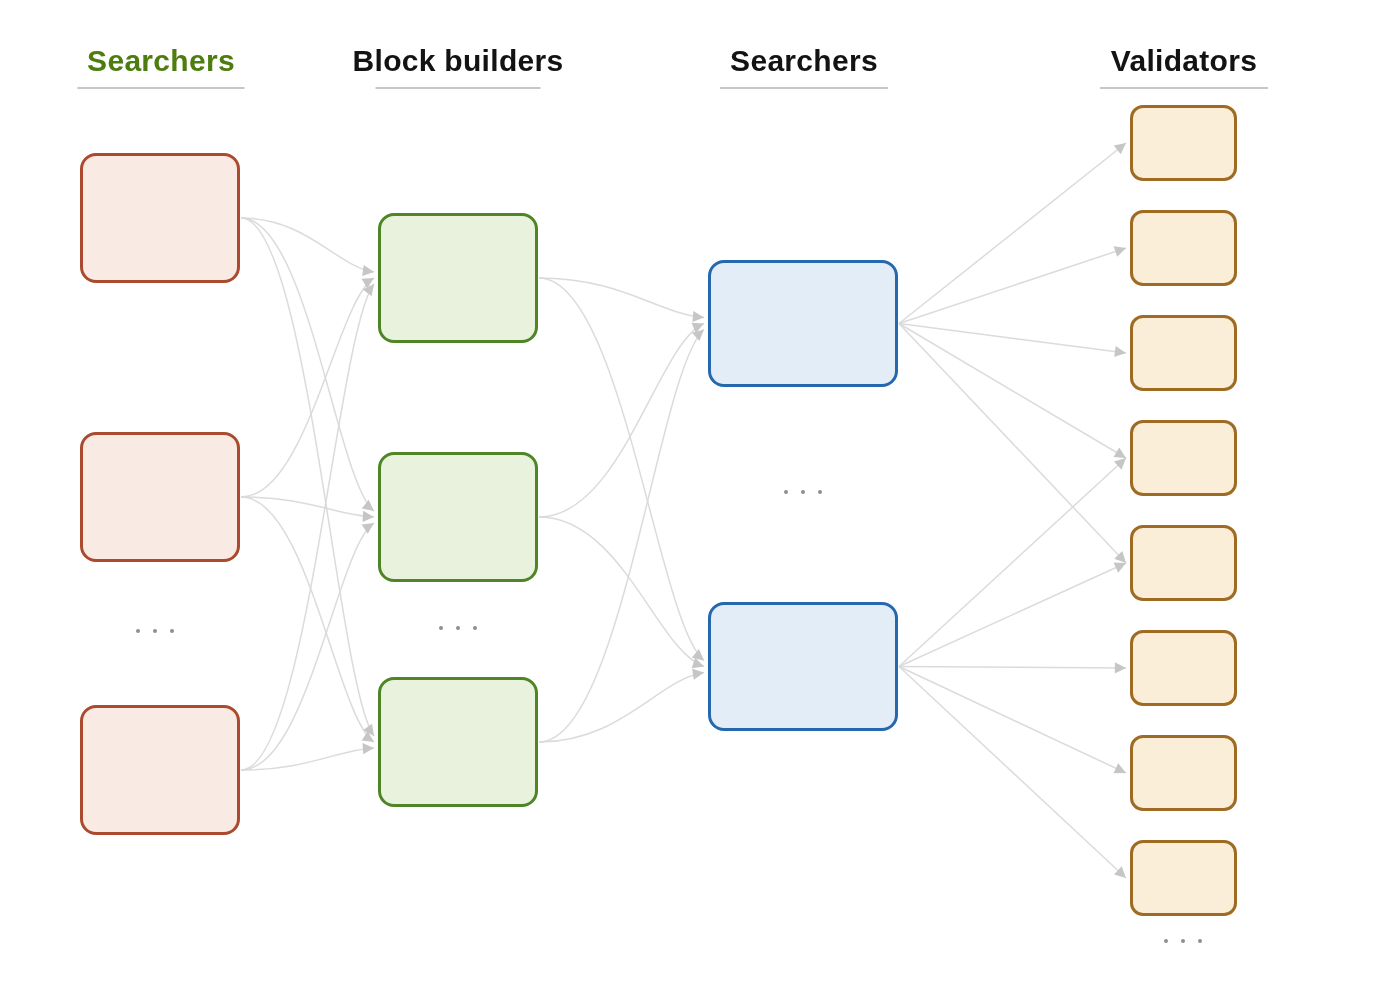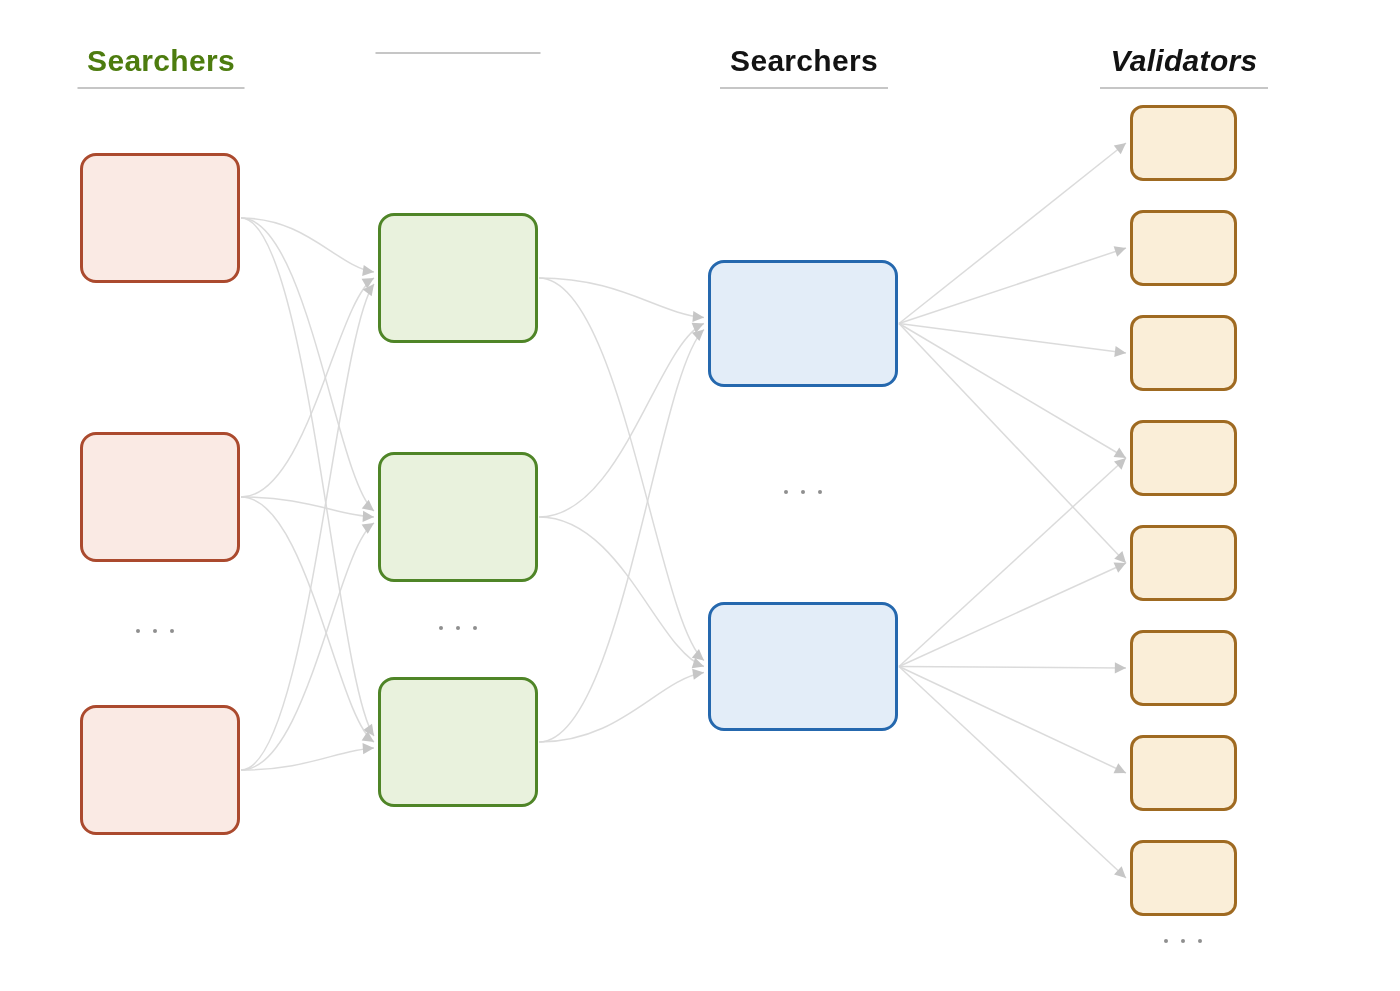--- a/index.html
+++ b/index.html
@@ -67,27 +67,28 @@
         <path d="M899,666.5 L1126,773" fill="none" stroke="#d9d9d9" stroke-width="1.5" stroke-opacity="0.95" marker-end="url(#arrow)"></path>
         <path d="M899,666.5 L1126,878" fill="none" stroke="#d9d9d9" stroke-width="1.5" stroke-opacity="0.95" marker-end="url(#arrow)"></path>
       </g>
   </svg>
   <div id="headers">
       <div class="col-header" style="left: 161px;">
         <div class="col-label" style="color: #4d7c0f;">Searchers</div>
         <div class="col-rule" style="width: 167px; background: rgb(198, 198, 198);"></div>
       </div>
       <div class="col-header" style="left: 458px;">
+        <div class="col-label" style="color: rgb(19, 19, 19);">Block builders</div>
         <div class="col-rule" style="width: 165px; background: rgb(198, 198, 198);"></div>
       </div>
       <div class="col-header" style="left: 804px;">
         <div class="col-label" style="color: rgb(19, 19, 19);">Searchers</div>
         <div class="col-rule" style="width: 168px; background: rgb(198, 198, 198);"></div>
       </div>
-      <div class="col-header" style="left: 1184px; font-style: italic;">
+      <div class="col-header" style="left: 1184px;">
         <div class="col-label" style="color: rgb(19, 19, 19);">Validators</div>
         <div class="col-rule" style="width: 168px; background: rgb(198, 198, 198);"></div>
       </div>
     </div>
   <div id="nodes">
       <div class="node" style="left: 80px; top: 153px; width: 160px; height: 130px; background: rgb(250, 234, 228); border-color: rgb(171, 74, 46); border-radius: 16px;"></div>
       <div class="node" style="left: 80px; top: 432px; width: 160px; height: 130px; background: rgb(250, 234, 228); border-color: rgb(171, 74, 46); border-radius: 16px;"></div>
       <div class="node" style="left: 80px; top: 705px; width: 160px; height: 130px; background: rgb(250, 234, 228); border-color: rgb(171, 74, 46); border-radius: 16px;"></div>
       <div class="node" style="left: 378px; top: 213px; width: 160px; height: 130px; background: rgb(233, 242, 221); border-color: rgb(79, 133, 39); border-radius: 16px;"></div>
       <div class="node" style="left: 378px; top: 452px; width: 160px; height: 130px; background: rgb(233, 242, 221); border-color: rgb(79, 133, 39); border-radius: 16px;"></div>

